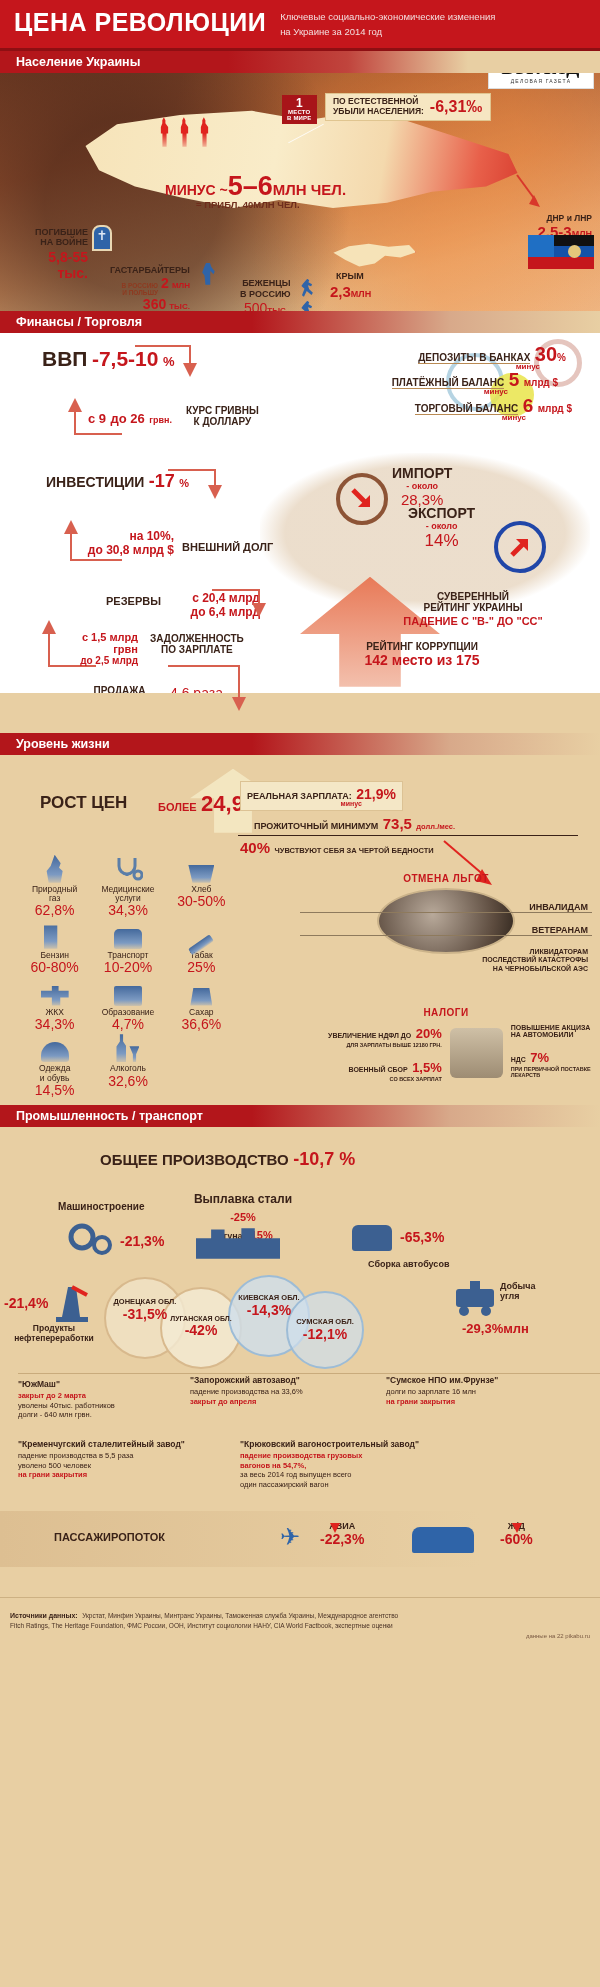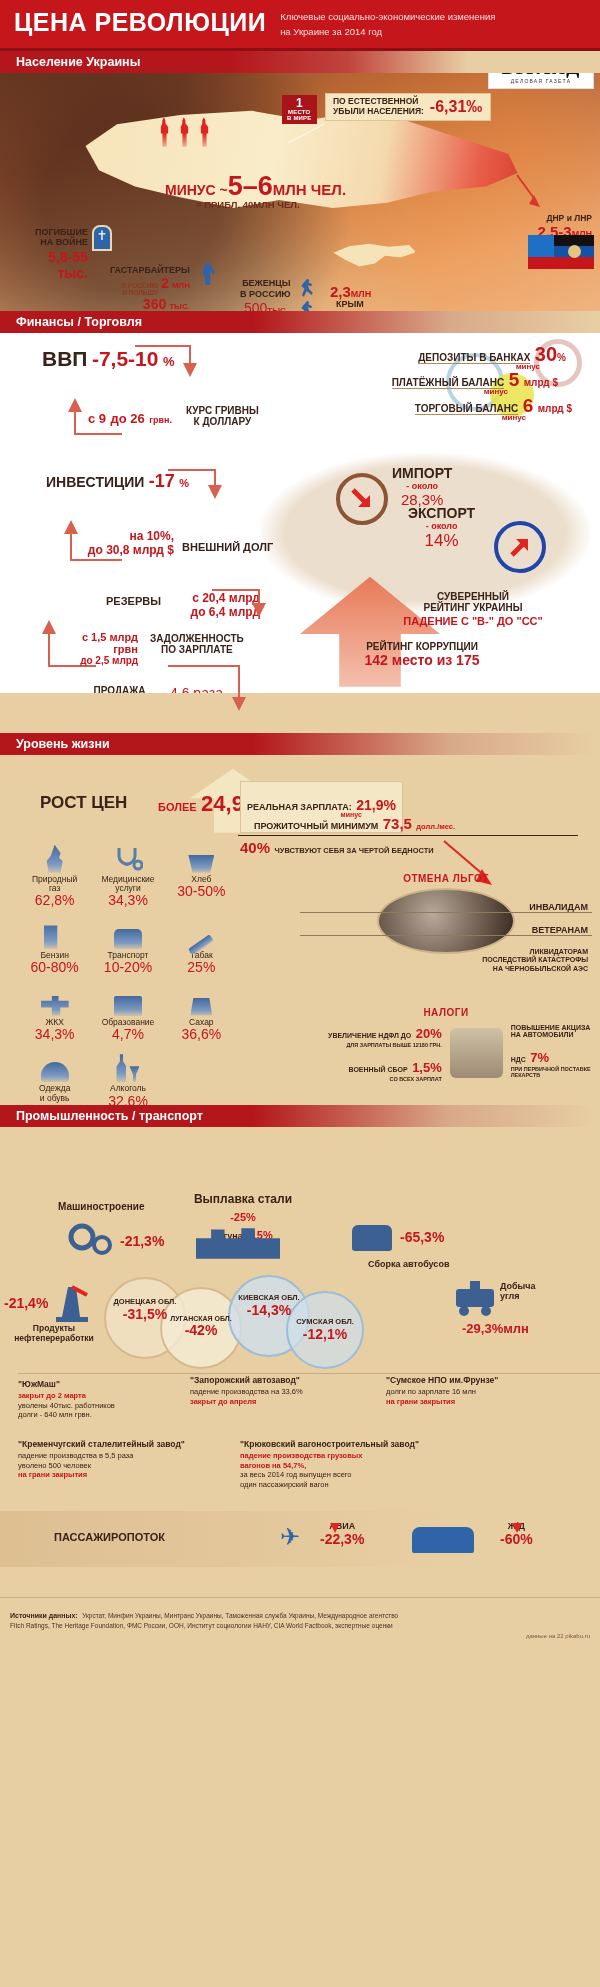--- a/index.html
+++ b/index.html
@@ -118,21 +118,21 @@
   .worker { position:absolute; left: 200px; top: 190px; width: 16px; height: 22px;
             background:#2f64a8; clip-path: polygon(38% 0,62% 0,70% 18%,92% 40%,84% 52%,64% 36%,64% 100%,34% 100%,28% 58%,14% 44%,24% 24%); }
 
   .ref { position: absolute; left: 240px; top: 205px; text-align: right; }
   .ref .t { font-size: 9px; font-weight: bold; color:#3a2218; line-height:1.2; }
   .ref .v { font-size: 14px; font-weight: normal; color:#c5161c; }
   .ref .u { font-size: 8px; font-weight: bold; color:#c5161c; }
   .runner { position: absolute; width: 14px; height: 18px; background:#2f64a8;
             clip-path: polygon(52% 0,66% 8%,60% 20%,86% 30%,80% 42%,56% 36%,66% 58%,92% 78%,82% 90%,48% 68%,28% 100%,14% 92%,32% 56%,10% 40%,22% 26%); }
 
-  .crimea-lbl { position: absolute; left: 336px; top: 198px; margin-top: 28px; }
+  .crimea-lbl { position: absolute; left: 336px; top: 198px; }
   .crimea-lbl .t { font-size: 9px; font-weight: bold; color:#3a2218; }
 
   
   .fin { position: relative; height: 360px; background: #ffffff; }
   .fin:before {
     content:""; position:absolute; left:260px; top: 120px; width: 330px; height: 160px;
     background: radial-gradient(ellipse at center, rgba(200,160,110,.35) 0 60%, rgba(0,0,0,0) 72%);
   }
   .abs { position: absolute; }
   .lblk { font-weight: bold; color: #3a2218; }
@@ -140,22 +140,22 @@
   .ul { border-bottom: 1.5px solid #b98a53; }
 
   .vline { position:absolute; background:#d8604f; }
   .arrow-d { position:absolute; width:0; height:0; border-left: 7px solid transparent; border-right: 7px solid transparent; border-top: 14px solid #d8604f; }
   .arrow-u { position:absolute; width:0; height:0; border-left: 7px solid transparent; border-right: 7px solid transparent; border-bottom: 14px solid #d8604f; }
 
   .circ { position:absolute; border-radius: 50%; }
 
   
   .live { position: relative; height: 350px; background: #e8cfa3; }
-  .grid-items { position:absolute; left: 18px; top: 88px; width: 220px;
-                display: grid; grid-template-columns: repeat(3, 1fr); row-gap: 10px; }
+  .grid-items { position:absolute; left: 18px; top: 98px; width: 220px;
+                display: grid; grid-template-columns: repeat(3, 1fr); }
   .gi { text-align: center; }
   .gi .ic { height: 30px; display:flex; align-items:flex-end; justify-content:center; }
   .gi .nm { font-size: 8.5px; color:#3a2218; line-height:1.1; margin-top:2px; }
   .gi .pc { font-size: 14px; color:#c5161c; font-weight: normal; line-height:1.1; }
   .sh { background: linear-gradient(180deg,#44699c 0%, #7c9ac2 70%, rgba(124,154,194,.25) 100%); }
   .benefits { position:absolute; left: 300px; top: 150px; width: 292px; }
   .b-title { text-align:center; color:#c5161c; font-weight:bold; font-size: 10px; letter-spacing:.5px;}
   .b-photo { margin: 4px auto 0 auto; width: 138px; height: 66px; border-radius: 50%;
              background: radial-gradient(circle at 40% 40%, #b8a99a, #5c4b3e 70%, #2e241c 100%);
              border: 2px solid #cbb38a; }
@@ -525,21 +525,21 @@
       <div class="gi">
         <div class="ic">
           <div class="sh" style="width:10px;height:28px;clip-path:polygon(34% 0,66% 0,66% 26%,100% 44%,100% 100%,0 100%,0 44%,34% 26%)"></div>
           <div class="sh" style="width:10px;height:16px;margin-left:3px;clip-path:polygon(0 0,100% 0,66% 50%,66% 100%,34% 100%,34% 50%)"></div>
         </div>
         <div class="nm" style="white-space:pre-line">Алкоголь</div>
         <div class="pc">32,6%</div>
       </div>
     </div>
 
-    <div class="abs" style="left:240px;top:26px;background:#f4e7c6;border:1px solid #dcc294;padding:14px 6px">
+    <div class="abs" style="left:240px;top:26px;background:#f4e7c6;border:1px solid #dcc294;padding:3px 6px">
       <span class="lblk" style="font-size:9px">РЕАЛЬНАЯ ЗАРПЛАТА:</span>
       <span class="red" style="font-size:14px">21,9%</span>
       <div class="red" style="font-size:7px;margin-top:-3px;text-align:right;margin-right:34px">минус</div>
     </div>
     <div class="abs" style="left:254px;top:60px">
       <span class="lblk" style="font-size:9px">ПРОЖИТОЧНЫЙ МИНИМУМ</span>
       <span class="red" style="font-size:15px">73,5</span>
       <span class="red" style="font-size:7.5px">долл./мес.</span>
     </div>
     <div class="abs" style="left:238px;top:80px;width:340px;height:1.5px;background:#3a2218"></div>
@@ -590,20 +590,24 @@
       </div>
     </div>
   </div>
 
   <div class="section-head">
     <span>Промышленность / транспорт</span>
   </div>
 
   <div class="ind">
 
+    <div class="abs" style="left:100px;top:22px">
+      <span class="lblk" style="font-size:15px">ОБЩЕЕ ПРОИЗВОДСТВО</span>
+      <span class="red" style="font-size:18px">-10,7 %</span>
+    </div>
 
     <div class="abs lblk" style="left:58px;top:74px;font-size:10px">Машиностроение</div>
     <div class="abs" style="left:68px;top:94px">
       <svg width="52" height="36" viewBox="0 0 52 36">
           <circle cx="14" cy="16" r="11" fill="none" stroke="#3c6091" stroke-width="5"></circle>
           <circle cx="34" cy="24" r="8" fill="none" stroke="#3c6091" stroke-width="4"></circle>
         </svg>
     </div>
     <div class="abs red" style="left:120px;top:106px;font-size:14px">-21,3%</div>
 

